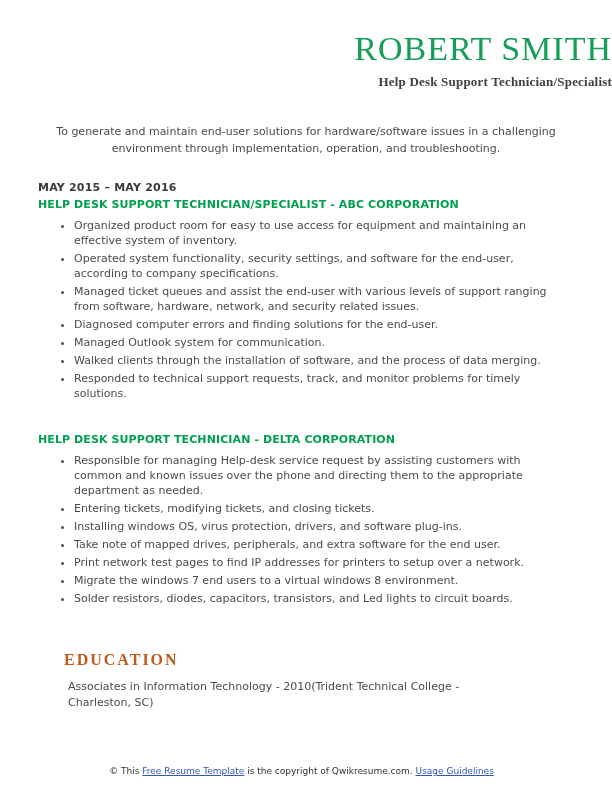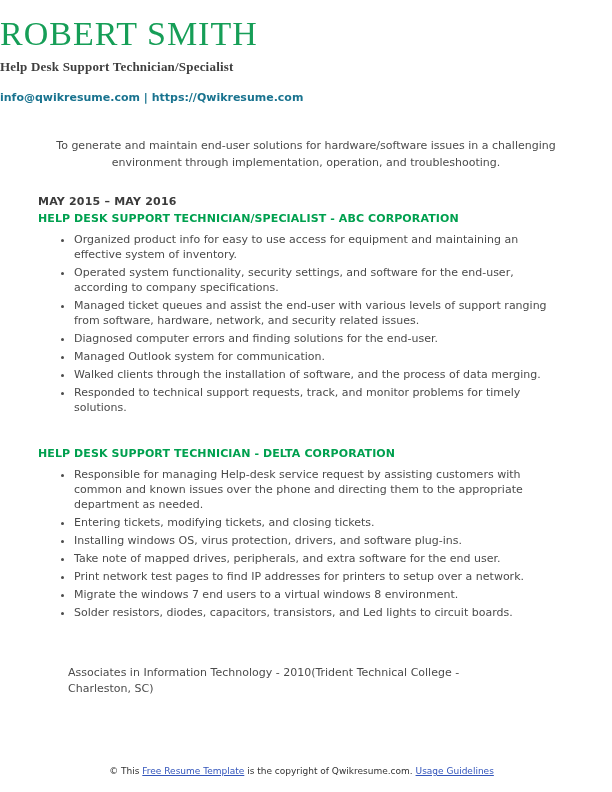--- a/index.html
+++ b/index.html
@@ -11,21 +11,21 @@
     position: relative;
     width: 612px;
     height: 792px;
     margin: 0 auto;
     background: #ffffff;
     font-family: "DejaVu Sans", "Liberation Sans", sans-serif;
     color: #4b4b4b;
     overflow: hidden;
     box-sizing: border-box;
   }
-  header { text-align: left; padding-top: 15px; }
+  header { text-align: right; padding-top: 30px; }
   .candidate-name {
     font-family: "Liberation Serif", "DejaVu Serif", serif;
     font-size: 34px;
     font-weight: 500;
     color: #169e57;
     letter-spacing: 1px;
     margin: 0;
   }
   .candidate-title {
     font-family: Liberation Serif, serif;
@@ -111,30 +111,29 @@
   }
 </style>
 </head>
 <body>
 
 <div class="page">
 
   <header>
     <h1 class="candidate-name">ROBERT SMITH</h1>
     <h2 class="candidate-title">Help Desk Support Technician/Specialist</h2>
-    <p class="contact"><a>info@qwikresume.com</a><span> | </span><a>https://Qwikresume.com</a></p>
   </header>
 
   <p class="summary">To generate and maintain end-user solutions for hardware/software issues in a challenging environment through implementation, operation, and troubleshooting.</p>
 
   <section class="job">
     <div class="job-dates">MAY 2015 – MAY 2016</div>
     <div class="job-heading">HELP DESK SUPPORT TECHNICIAN/SPECIALIST - ABC CORPORATION</div>
     <ul>
-      <li>Organized product info for easy to use access for equipment and maintaining an effective system of inventory.</li>
+      <li>Organized product room for easy to use access for equipment and maintaining an effective system of inventory.</li>
       <li>Operated system functionality, security settings, and software for the end-user, according to company specifications.</li>
       <li>Managed ticket queues and assist the end-user with various levels of support ranging from software, hardware, network, and security related issues.</li>
       <li>Diagnosed computer errors and finding solutions for the end-user.</li>
       <li>Managed Outlook system for communication.</li>
       <li>Walked clients through the installation of software, and the process of data merging.</li>
       <li>Responded to technical support requests, track, and monitor problems for timely solutions.</li>
     </ul>
   </section>
 
   <section class="job second">
@@ -144,18 +143,19 @@
       <li>Entering tickets, modifying tickets, and closing tickets.</li>
       <li>Installing windows OS, virus protection, drivers, and software plug-ins.</li>
       <li>Take note of mapped drives, peripherals, and extra software for the end user.</li>
       <li>Print network test pages to find IP addresses for printers to setup over a network.</li>
       <li>Migrate the windows 7 end users to a virtual windows 8 environment.</li>
       <li>Solder resistors, diodes, capacitors, transistors, and Led lights to circuit boards.</li>
     </ul>
   </section>
 
   <section class="education">
+    <h3 class="education-heading">EDUCATION</h3>
     <p class="education-entry">Associates in Information Technology - 2010(Trident Technical College - Charleston, SC)</p>
   </section>
 
   <footer><span>© This </span><a class="flink">Free Resume Template</a><span> is the copyright of Qwikresume.com. </span><a class="flink">Usage Guidelines</a></footer>
 
 </div>
 
 </body></html>

